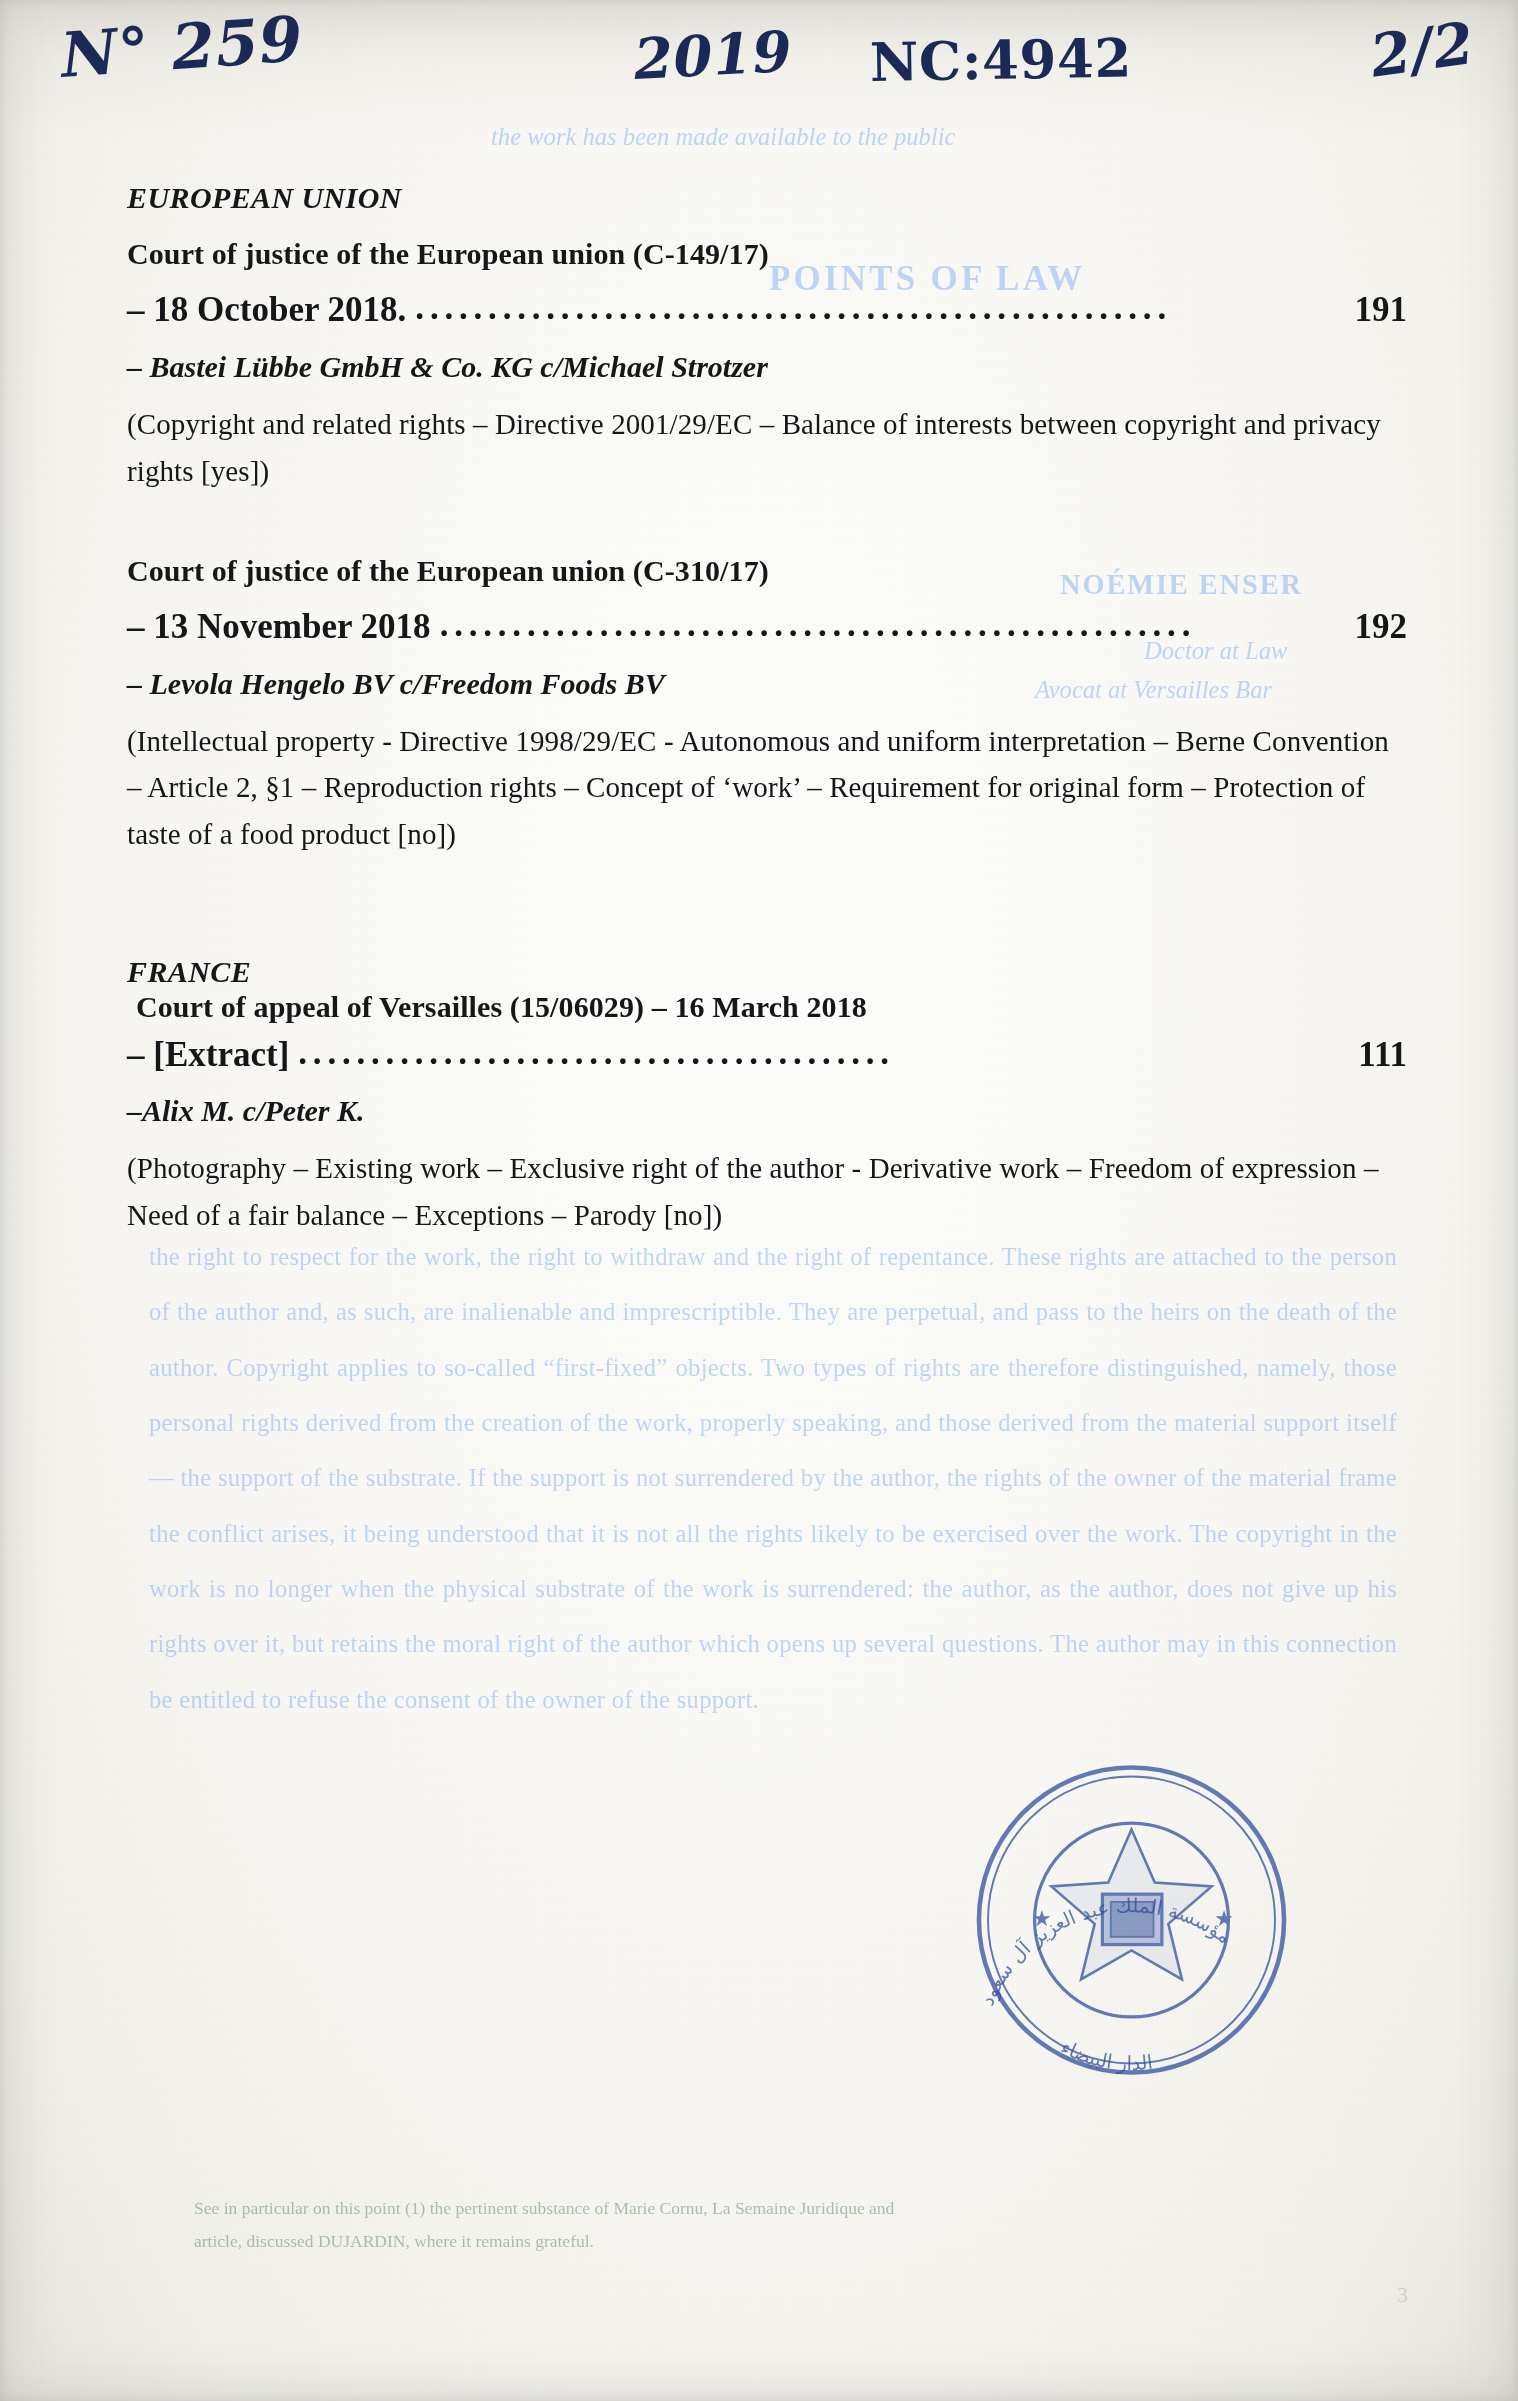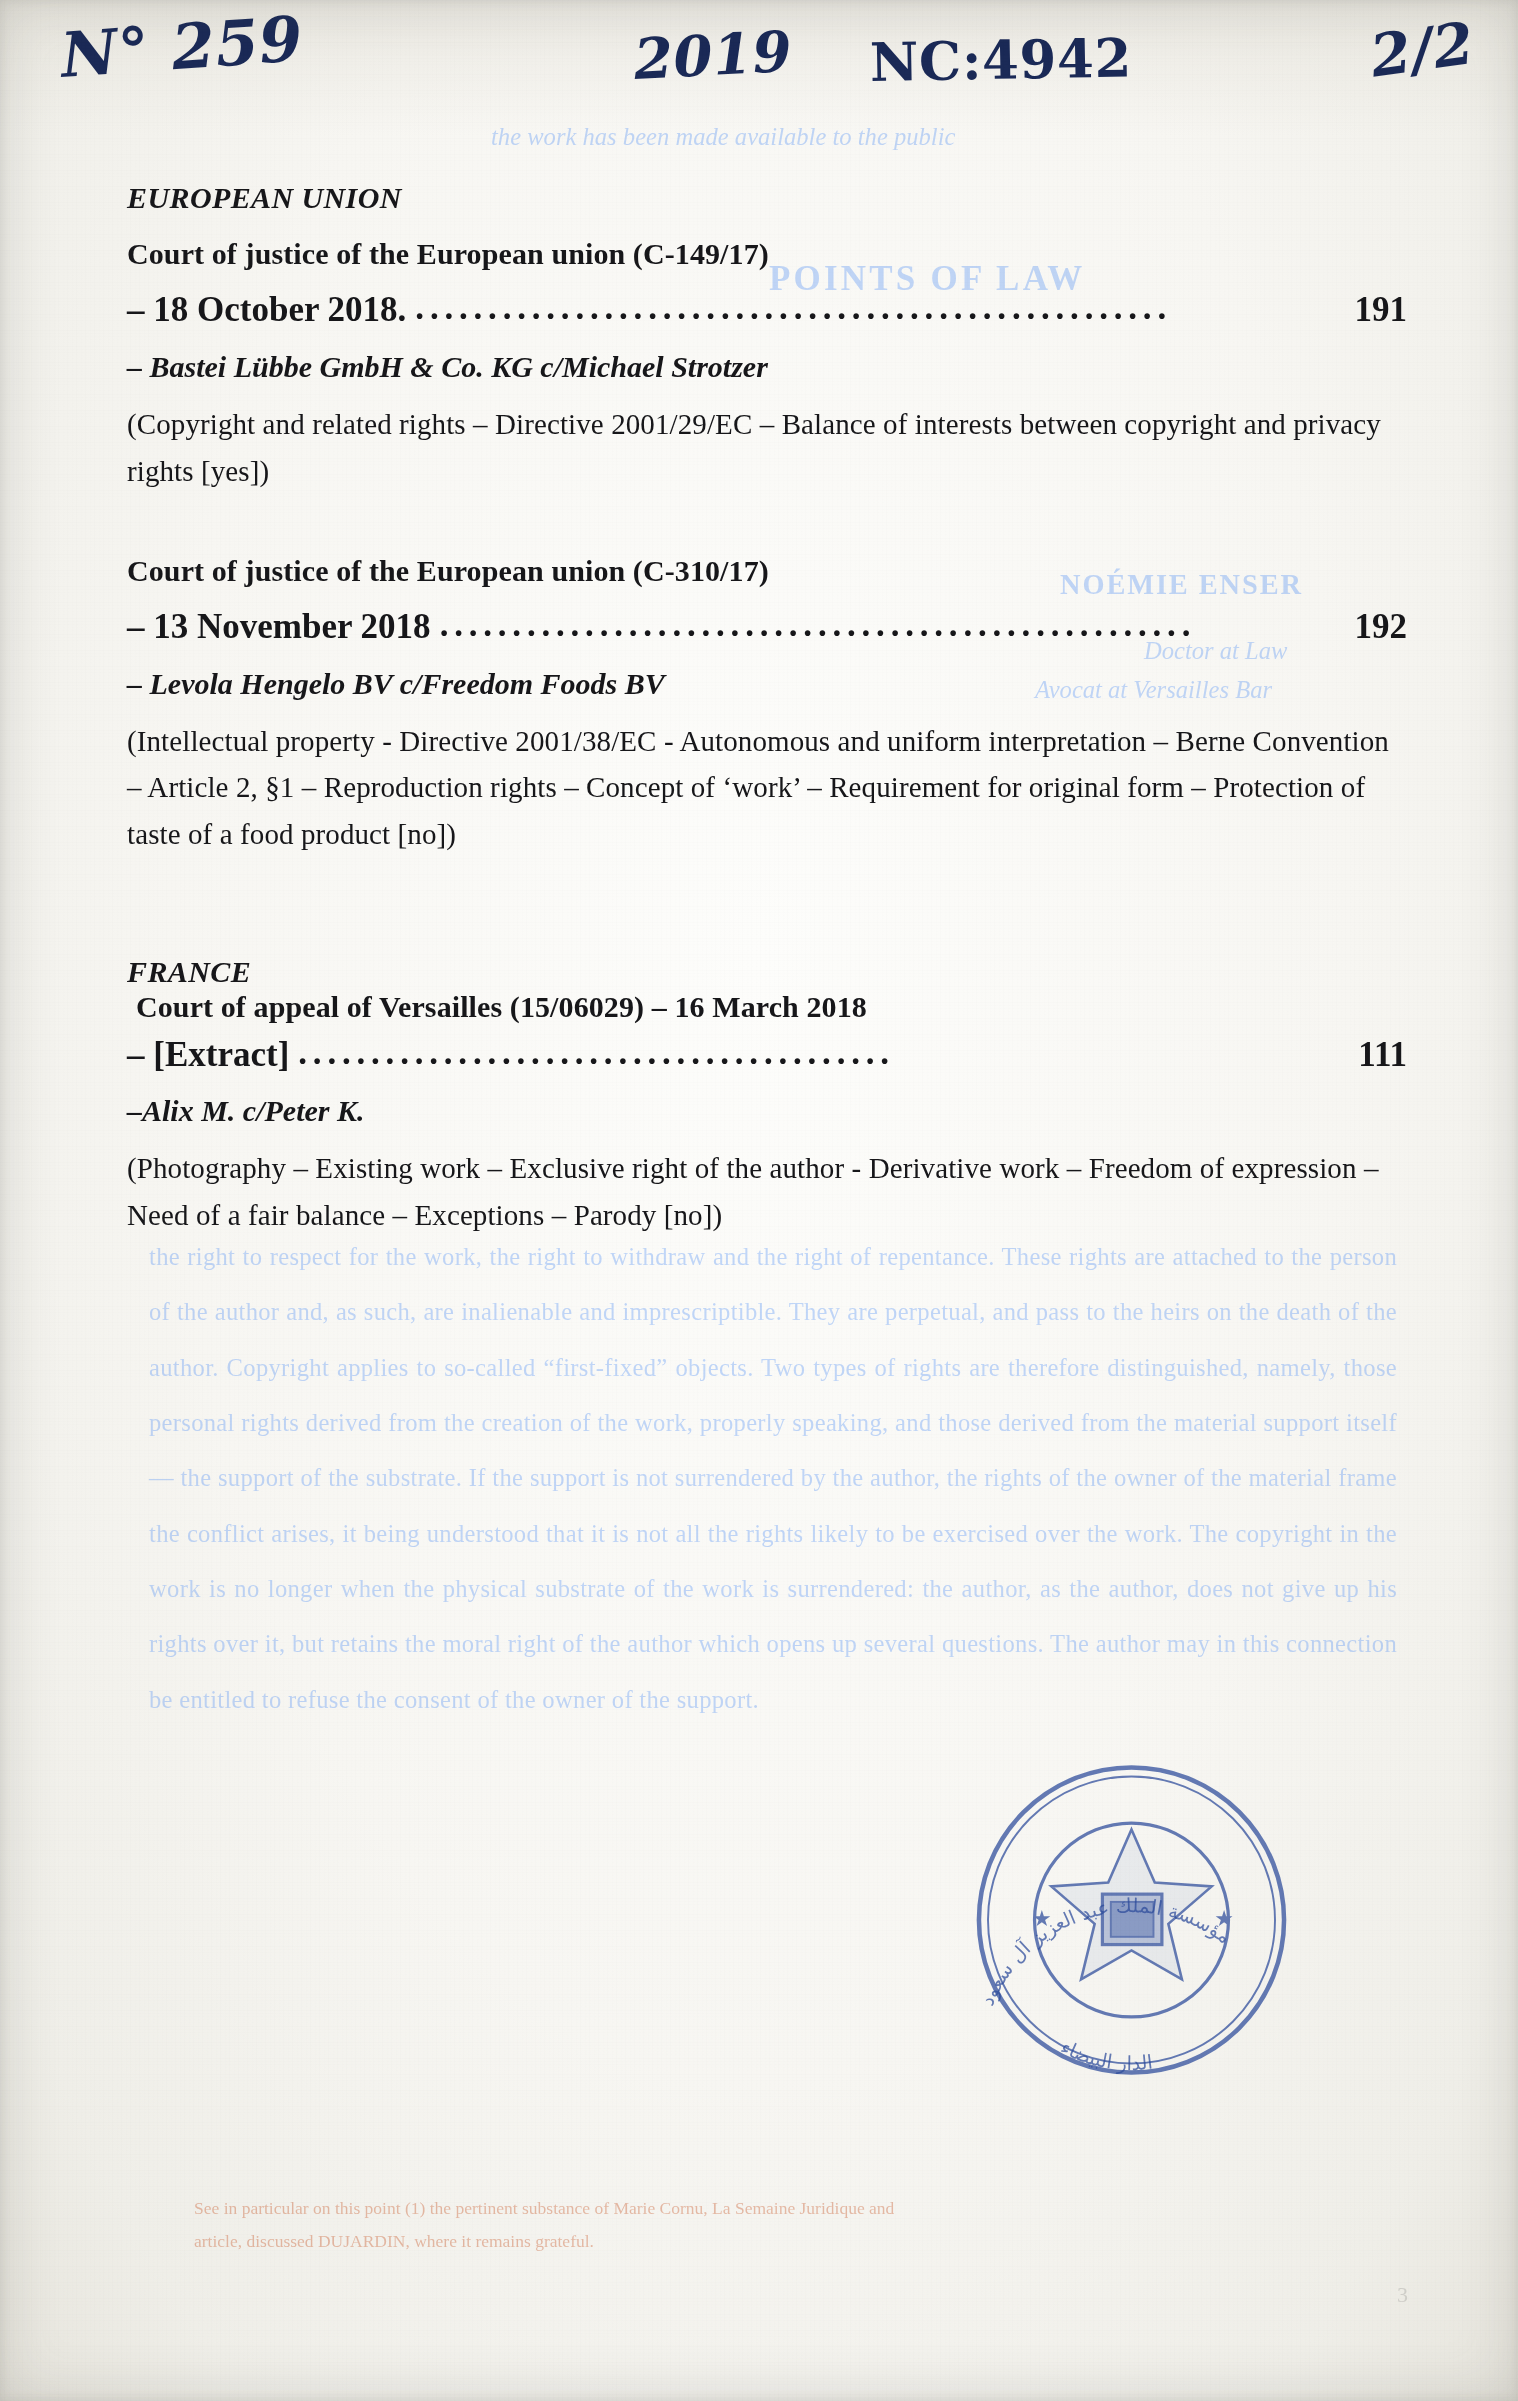--- a/index.html
+++ b/index.html
@@ -147,21 +147,21 @@
   .stamp-ink { opacity: .72; }
 
   
   .foot-ghost {
     position: absolute;
     left: 194px;
     top: 2192px;
     width: 1138px;
     font-size: 17.5px;
     line-height: 1.9;
-    color: #c2410c;
+    color: #14532d;
     opacity: .33;
     font-family: "Liberation Serif", serif;
     filter: blur(0.3px);
   }
   .page-num-ghost {
     position: absolute;
     right: 110px;
     top: 2282px;
     font-size: 22px;
     color: #9a9a96;
@@ -202,21 +202,21 @@
     <div class="gap-lg"></div>
 
     <div class="blk">
       <div class="court">Court of justice of the European union (C-310/17)</div>
       <div class="dateline">
         <span class="lbl">– 13 November 2018</span>
         <span class="dots">....................................................</span>
         <span class="pg">192</span>
       </div>
       <div class="parties">– Levola Hengelo BV c/Freedom Foods BV</div>
-      <div class="desc">(Intellectual property - Directive 2001/38/EC - Autonomous and uniform interpretation – Berne Convention – Article 2, §1 – Reproduction rights – Concept of ‘work’ – Requirement for original form – Protection of taste of a food product [no])</div>
+      <div class="desc">(Intellectual property - Directive 1998/29/EC - Autonomous and uniform interpretation – Berne Convention – Article 2, §1 – Reproduction rights – Concept of ‘work’ – Requirement for original form – Protection of taste of a food product [no])</div>
     </div>
 
     <div class="gap-xl"></div>
 
     <div class="blk">
       <div class="country" style="margin-bottom:1px;">FRANCE</div>
       <div class="court" style="margin-bottom:10.3px;margin-left:9px;">Court of appeal of Versailles (15/06029) – 16 March 2018</div>
       <div class="dateline">
         <span class="lbl">– [Extract]</span>
         <span class="dots">.........................................</span>

